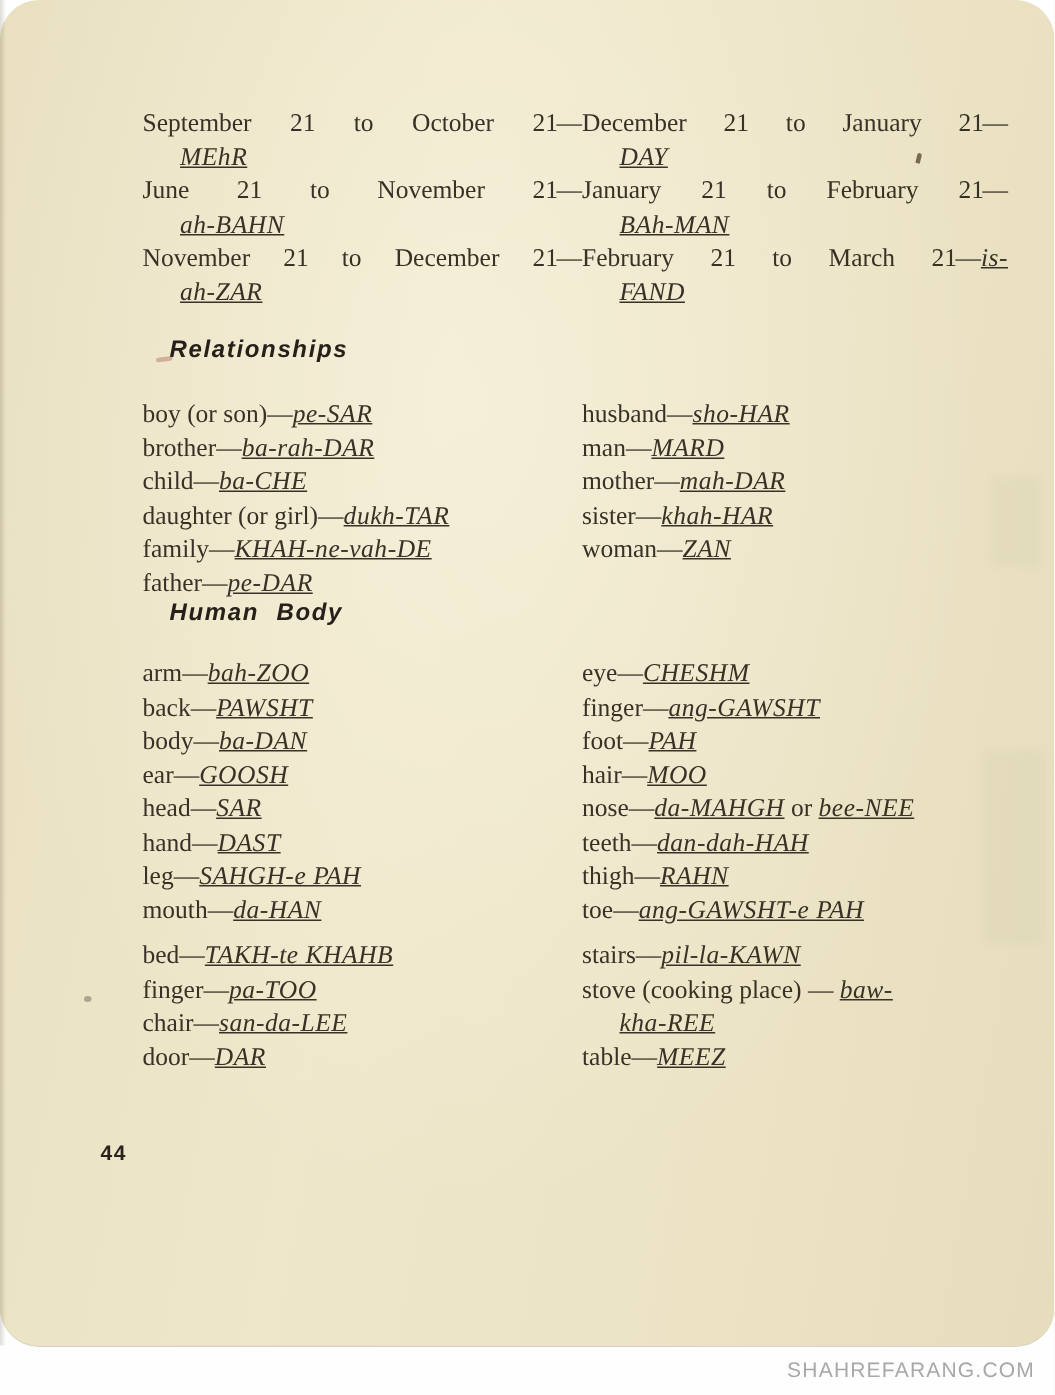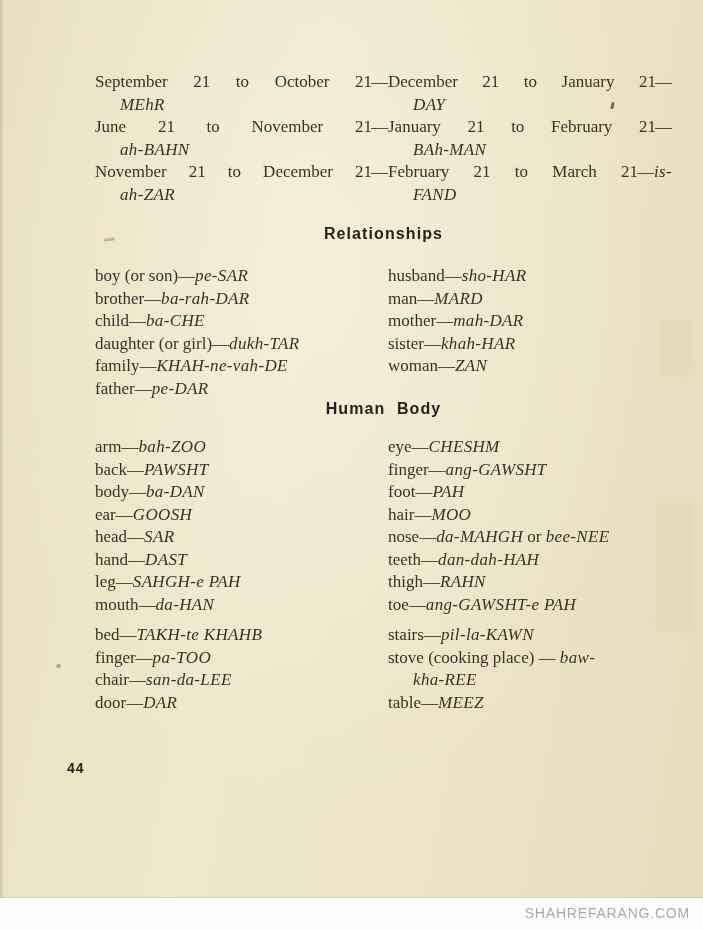--- a/index.html
+++ b/index.html
@@ -7,41 +7,43 @@
     position:relative; width:703px; height:930px; overflow:hidden;
     background:#ffffff;
     font-family:"Liberation Serif", serif;
   }
   .paper {
     position:absolute; left:0; top:0; width:703px; height:897px;
     background:
       radial-gradient(ellipse at 45% 30%, rgba(255,252,240,.4), rgba(255,252,240,0) 62%),
       linear-gradient(100deg, #e9e0c1 0%, #efe7ca 38%, #ece3c5 72%, #e6ddbd 100%);
     border-bottom:1px solid #d9d3be;
+    border-radius:26px;
   }
   .edge-left {
     position:absolute; left:0; top:0; width:4px; height:897px;
     background:linear-gradient(to right, rgba(70,58,34,.18), rgba(70,58,34,0));
   }
   .content {
     position:absolute; left:95px; top:0; width:577px;
     color:#3a3126; font-size:17px; line-height:22.5px; padding-top:71px;
   }
   .cols { display:grid; grid-template-columns:293px 284px; }
   .mline { text-align:justify; text-align-last:justify; }
   .mline .dash { margin-left:-1px; }
   .mpron { padding-left:25px; }
   .entry { white-space:nowrap; }
   .cont { padding-left:25px; white-space:nowrap; }
-  i { font-style:italic; letter-spacing:.35px; }
+  i { font-style:italic; letter-spacing:.35px;text-decoration:underline; }
   .heading {
     font-family:"Liberation Sans", sans-serif; font-weight:bold;
     font-size:16px; line-height:22px; color:#26201a;
-    text-align:center; letter-spacing:1.1px; word-spacing:6px;
-    margin:0;
+    text-align:left; letter-spacing:1.1px; word-spacing:6px;
+    margin:18px;
+    font-style:italic;
   }
   .heading-rel   { margin-top:17px; }
   .grid-rel      { margin-top:20px; }
   .heading-body  { margin-top:-2px; }
   .grid-body     { margin-top:16px; }
   .heading-house { margin-top:-6px; }
   .grid-house    { margin-top:8px; }
   .month-col-right { padding-right:0; }
   .pagenum {
     position:absolute; left:67px; top:760px;

